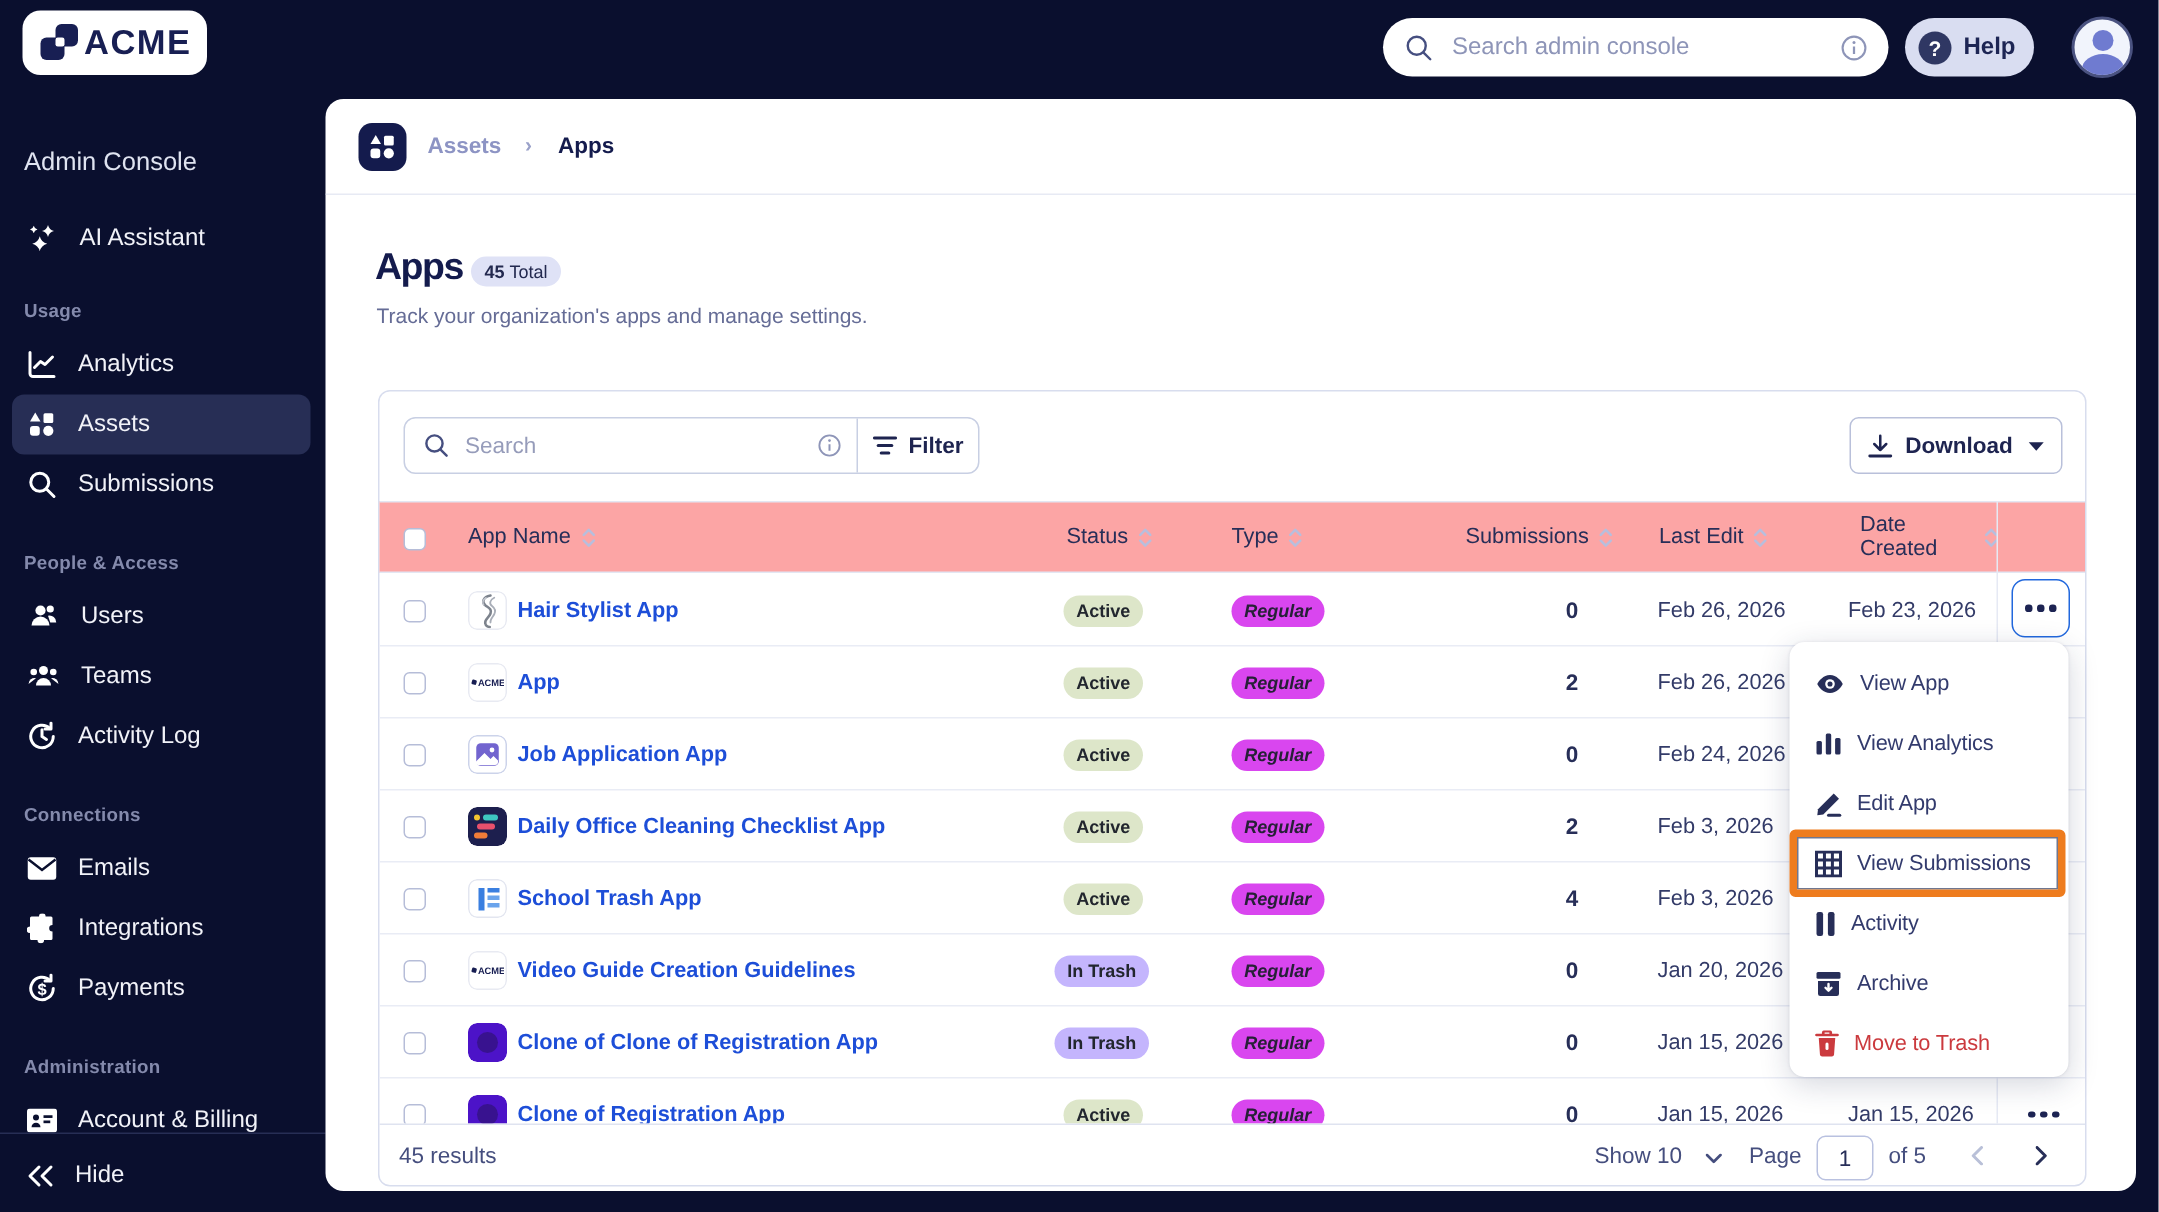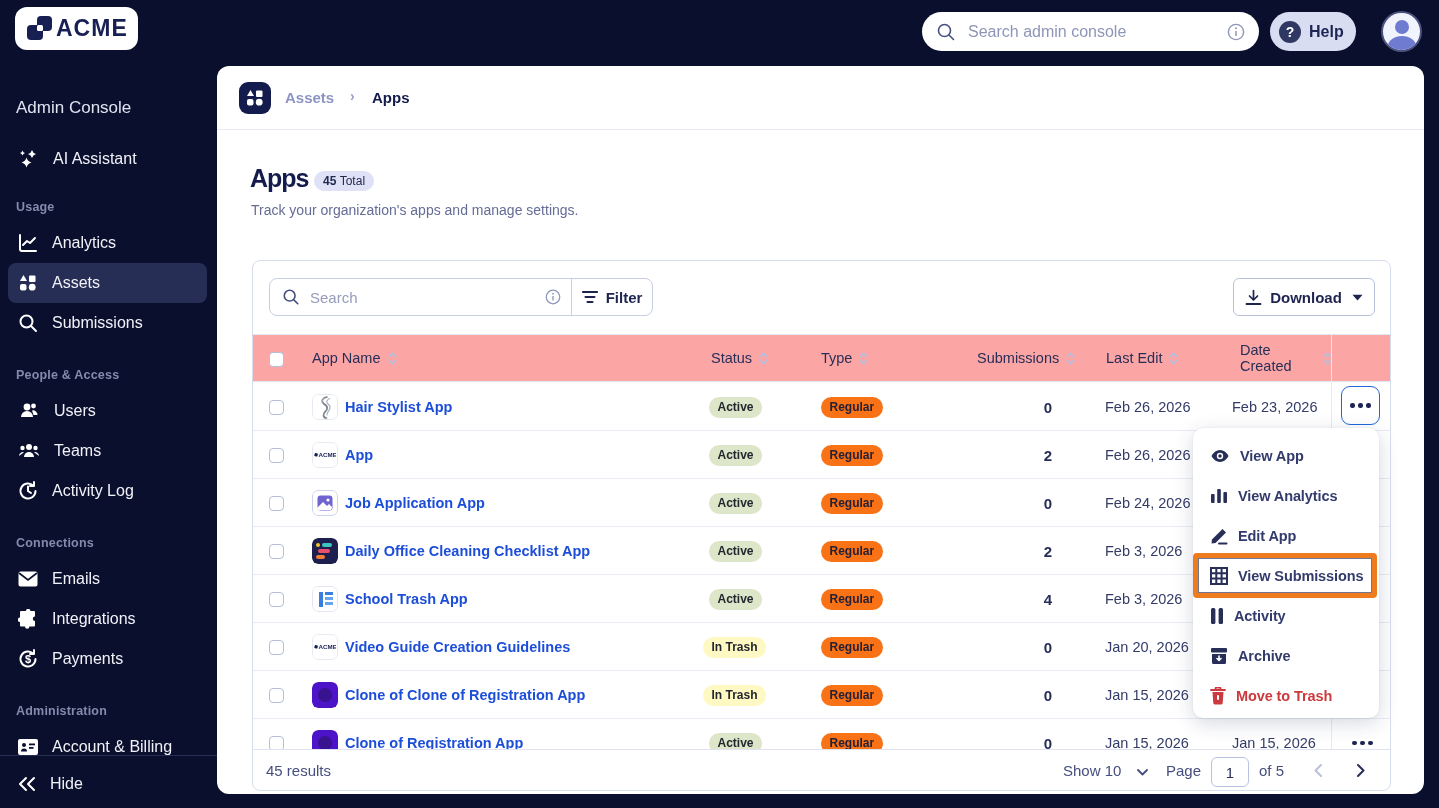--- a/index.html
+++ b/index.html
@@ -49,35 +49,35 @@
   #dl { position:absolute; left:980px; top:17px; width:142px; height:38px; border:1px solid #b9c0da; border-radius:6px; display:flex; align-items:center; justify-content:center; gap:8px; font-size:15px; font-weight:bold; color:#1e2450; }
   #thead { position:absolute; left:0; top:73px; width:100%; height:48px; background:#fca5a5; border-top:1px solid #e3e7f3; border-bottom:1px solid #e3e7f3; font-size:14.5px; font-weight:normal; color:#272e58; }
   .th { position:absolute; top:0; height:100%; display:flex; align-items:center; gap:7px; }
   #rows { position:absolute; left:0; top:122px; width:100%; height:366px; overflow:hidden; }
   .row { position:relative; width:100%; height:48px; border-bottom:1px solid #e9ecf5; }
   .cb { position:absolute; left:16px; top:17px; width:15px; height:15px; border:1.5px solid #b6bdd8; border-radius:4px; background:#fff; }
   .appic { position:absolute; left:59px; top:11px; width:26px; height:26px; border-radius:6px; overflow:hidden; }
   .nm { position:absolute; left:92px; top:0; height:48px; display:flex; align-items:center; font-size:14.5px; font-weight:bold; color:#1d4ed8; }
   .chip { position:absolute; top:13.5px; height:21px; border-radius:11px; font-size:12px; font-weight:bold; display:flex; align-items:center; padding:0 8.5px; color:#22262e; }
   .c-act { left:456px; background:#dde6c9; }
-  .c-trash { left:450px; background:#fef9c3; }
-  .c-reg { left:568px; background:#f97316; color:#262036; }
+  .c-trash { left:450px; background:#c4b5fd; }
+  .c-reg { left:568px; background:#d946ef; color:#262036;font-style:italic; }
   .subs { position:absolute; left:770px; width:50px; top:0; height:48px; display:flex; align-items:center; justify-content:center; font-size:15px; font-weight:bold; color:#272e58; }
   .d1 { position:absolute; left:852px; top:0; height:48px; display:flex; align-items:center; font-size:14.5px; color:#333b68; }
   .d2 { position:absolute; left:979px; top:0; height:48px; display:flex; align-items:center; font-size:14.5px; color:#333b68; }
   .dots { position:absolute; left:1090px; width:39px; top:0; height:48px; display:flex; align-items:center; justify-content:center; gap:3.5px; }
   .dots i { width:4.5px; height:4.5px; border-radius:50%; background:#1d2453; }
   #colline { position:absolute; left:1078px; top:73px; width:1px; height:415px; background:#e6e9f4; }
   #tfoot { position:absolute; left:0; top:488px; width:100%; height:42px; border-top:1px solid #dfe3f0; font-size:15px; color:#454e7e; }
   #tfoot .res { position:absolute; left:13px; top:12px; }
   
   #actbtn { left:1341px; top:386px; width:39px; height:39px; border:1.5px solid #2268dd; border-radius:9px; background:#fff; display:flex; align-items:center; justify-content:center; gap:3.5px; }
   #actbtn i { width:4.5px; height:4.5px; border-radius:50%; background:#1d2453; }
   #menu { left:1193px; top:428px; width:186px; height:290px; background:#fff; border-radius:10px; box-shadow:0 5px 20px rgba(30,38,80,0.18), 0 0 2px rgba(30,38,80,0.1); }
-  .mi { position:absolute; left:0; width:100%; height:40px; display:flex; align-items:center; font-size:14.5px; font-weight:bold; color:#333b6d; letter-spacing:-0.1px;text-align:right; }
+  .mi { position:absolute; left:0; width:100%; height:40px; display:flex; align-items:center; font-size:14.5px; font-weight:normal; color:#333b6d; letter-spacing:-0.1px;text-align:right; }
   .mi svg { margin-left:17px; }
   .mi .t { margin-left:10px; }
   #orange { position:absolute; left:0px; top:125px; width:184px; height:45px; border:5px solid #ee7c1e; border-radius:4px; box-shadow:inset 0 0 0 1px #70778f; }
 </style>
 </head>
 <body>
 
 <div id="logo" class="abs">
   <div class="mark">
       <div class="sq1"></div>

